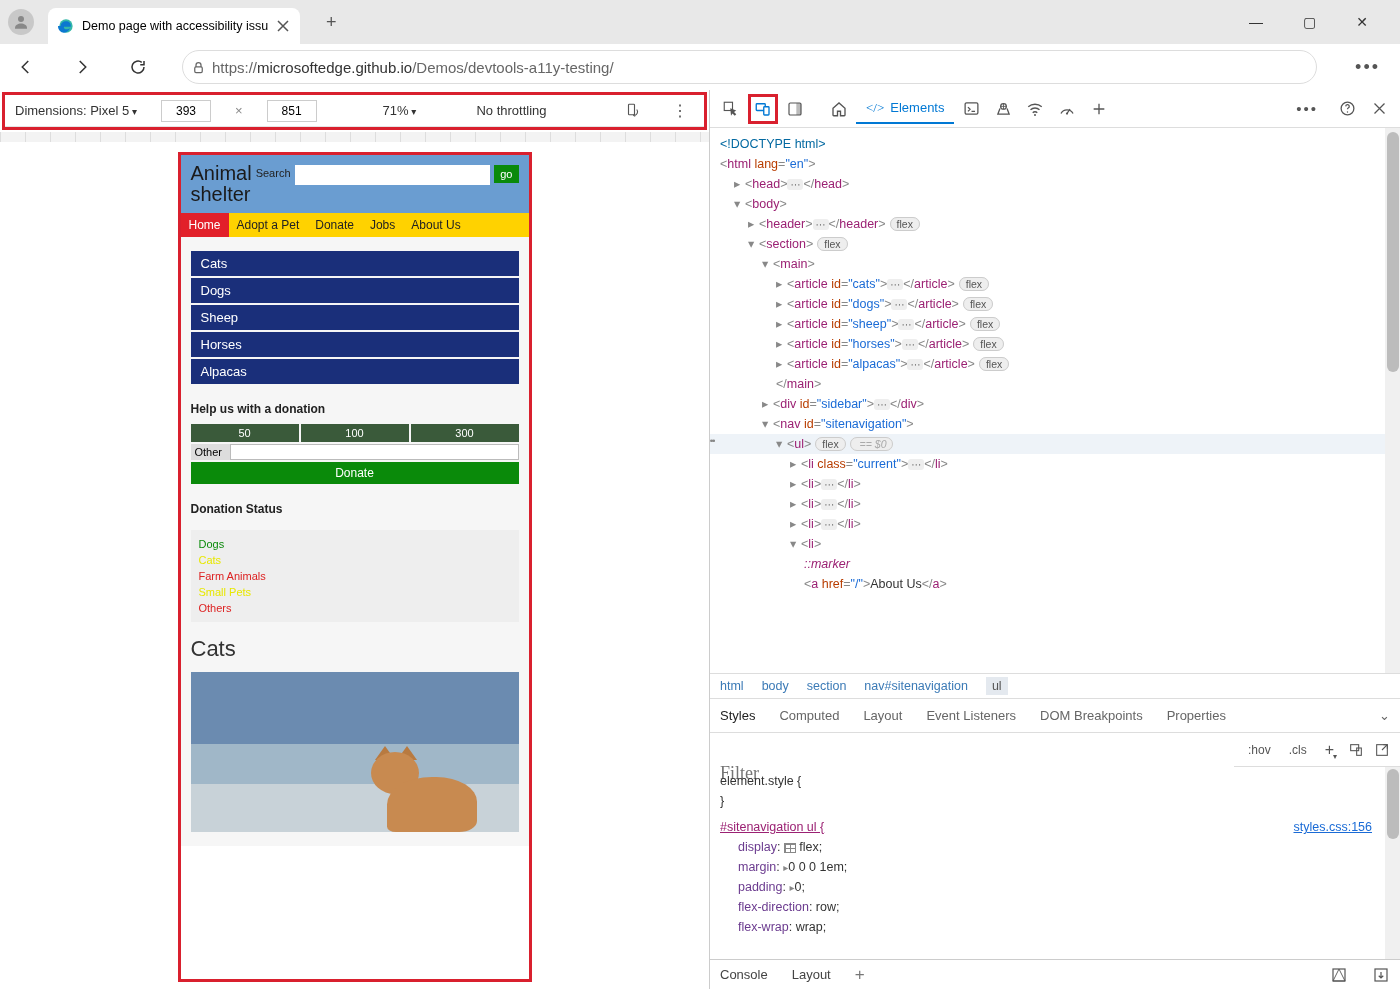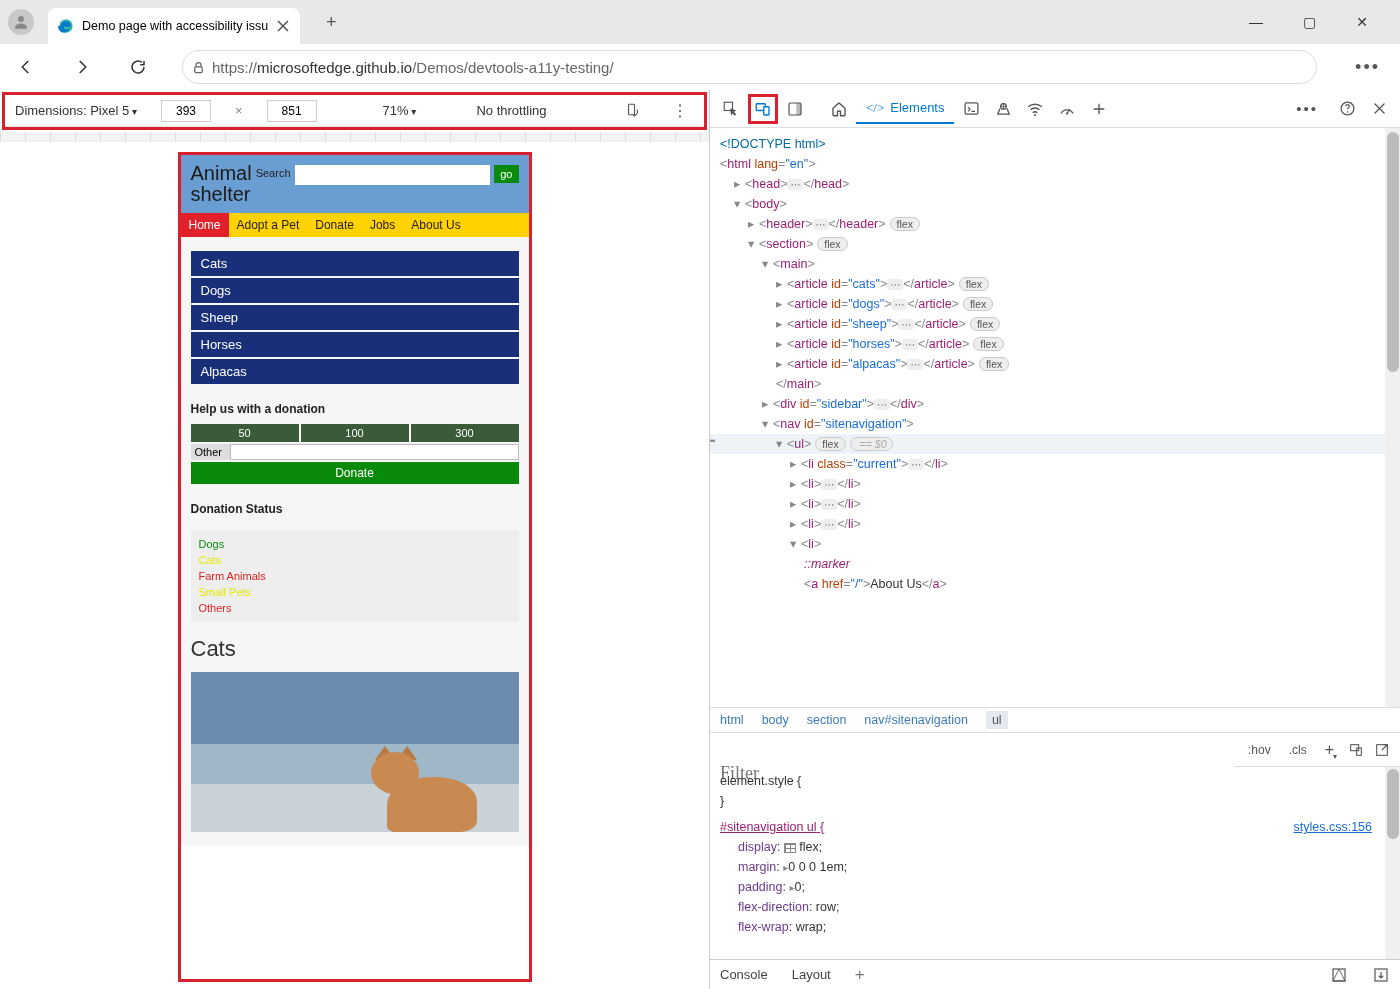--- a/index.html
+++ b/index.html
@@ -379,20 +379,30 @@
     </div>
 
     <div class="breadcrumb">
       <span>html</span>
       <span>body</span>
       <span>section</span>
       <span>nav#sitenavigation</span>
       <span class="cur">ul</span>
     </div>
 
+    <div class="styles-tabs">
+      <span class="active">Styles</span>
+      <span>Computed</span>
+      <span>Layout</span>
+      <span>Event Listeners</span>
+      <span>DOM Breakpoints</span>
+      <span>Properties</span>
+      <span class="spacer"></span>
+      <span class="chev">⌄</span>
+    </div>
 
     <div class="filter-row">
       <input class="filter-input" placeholder="Filter" style="">
       <div class="filter-btns">
         <span>:hov</span>
         <span>.cls</span>
         <span style="position:relative;font-size:16px">+<span style="position:absolute;right:-3px;bottom:-2px;font-size:8px">▾</span></span>
         <svg width="16" height="16" viewBox="0 0 24 24">
             <rect x="4" y="4" width="12" height="9" fill="none" stroke="#555" stroke-width="1.6"></rect>
             <rect x="13" y="9" width="7" height="11" fill="none" stroke="#555" stroke-width="1.6"></rect>

